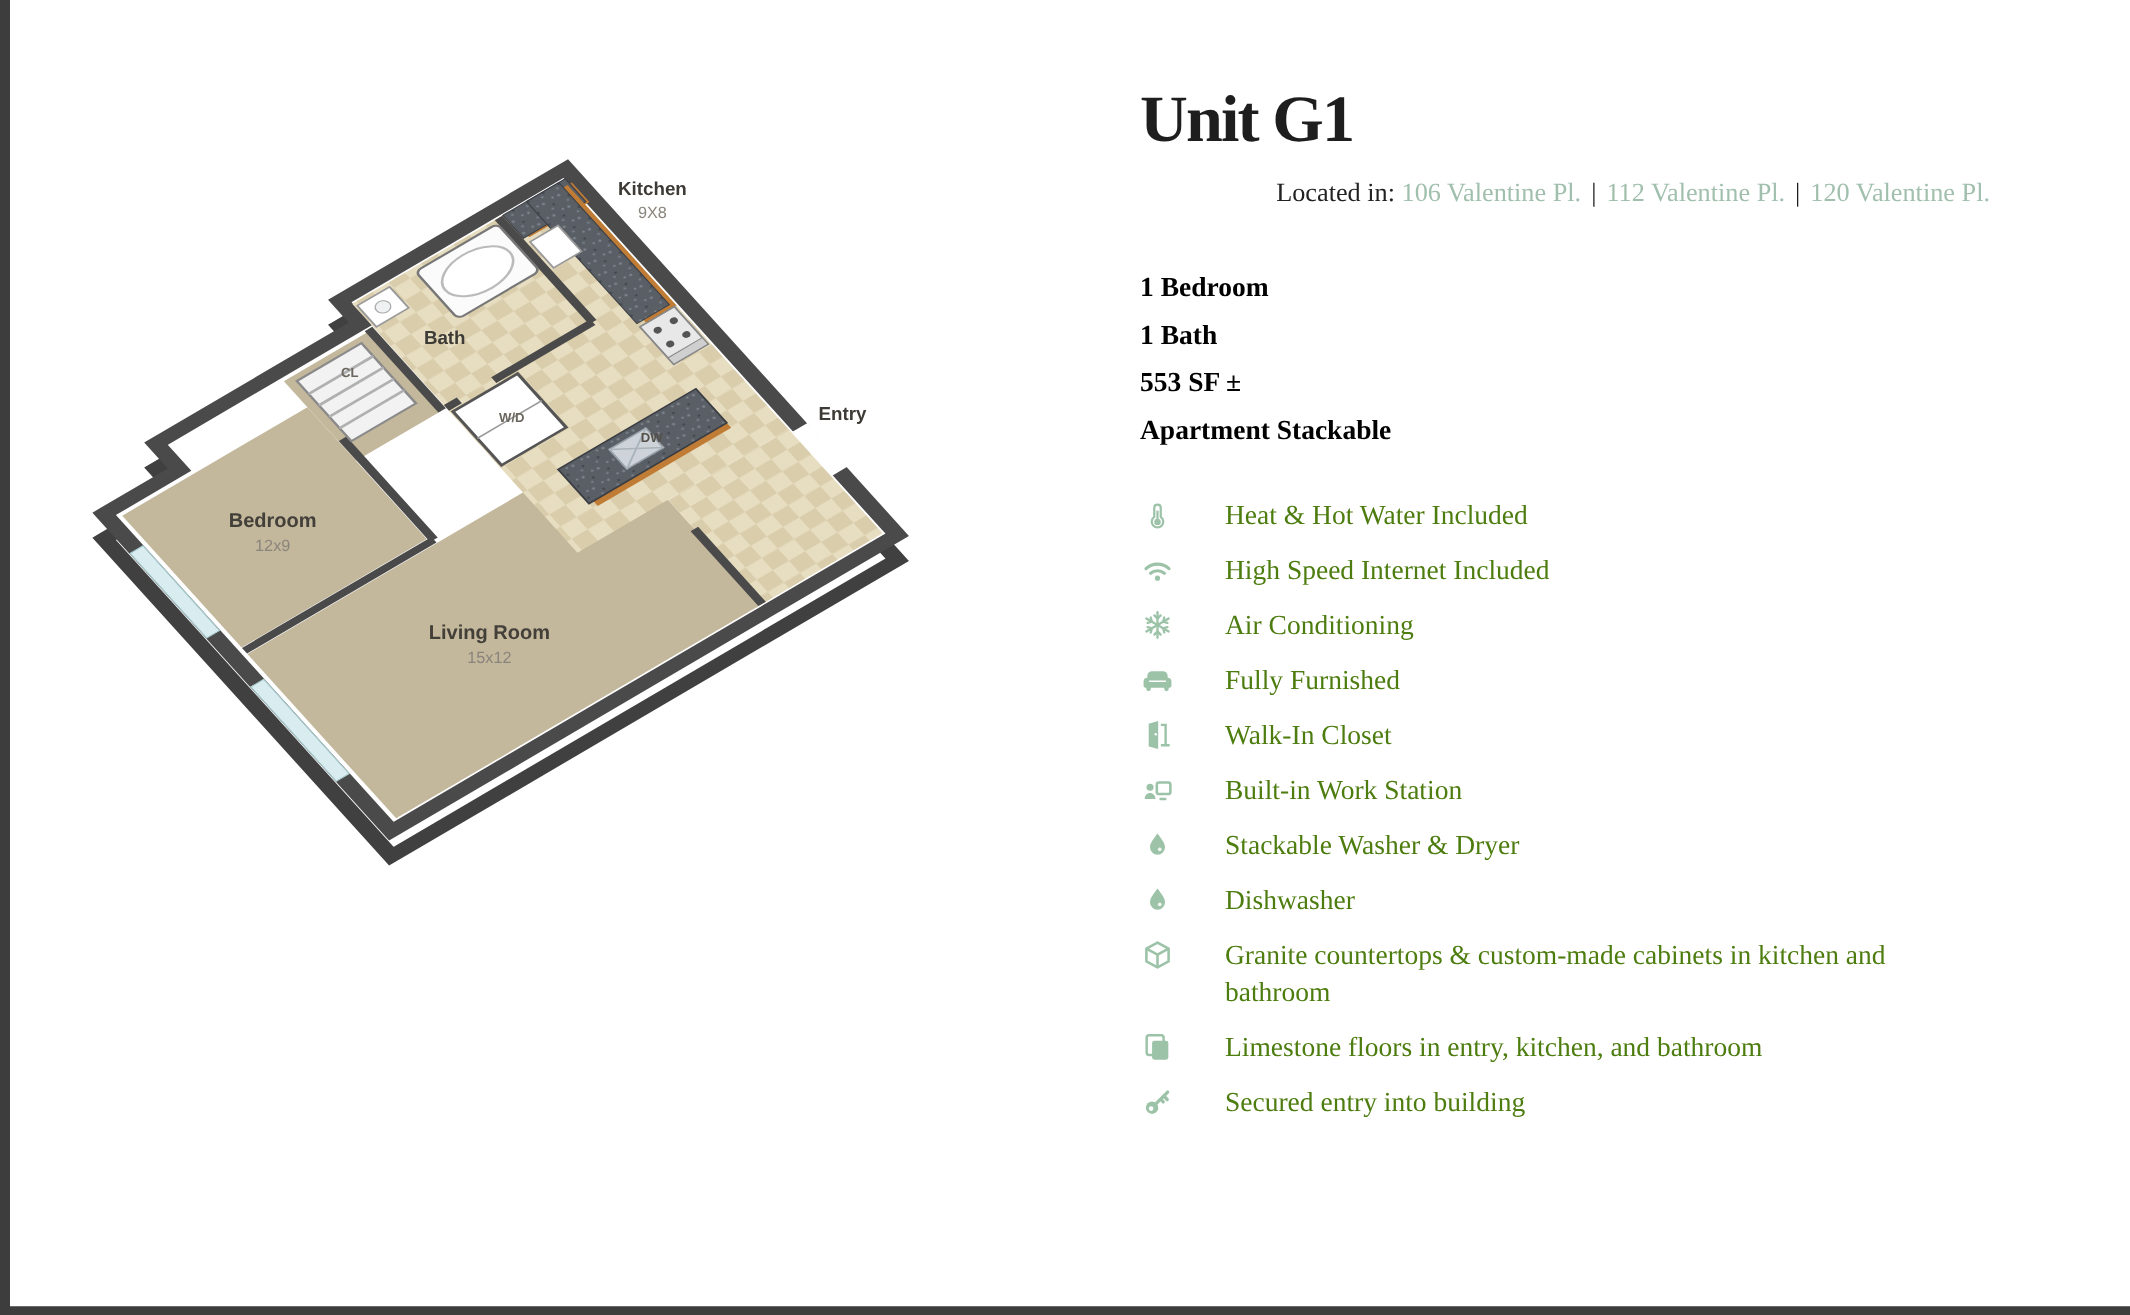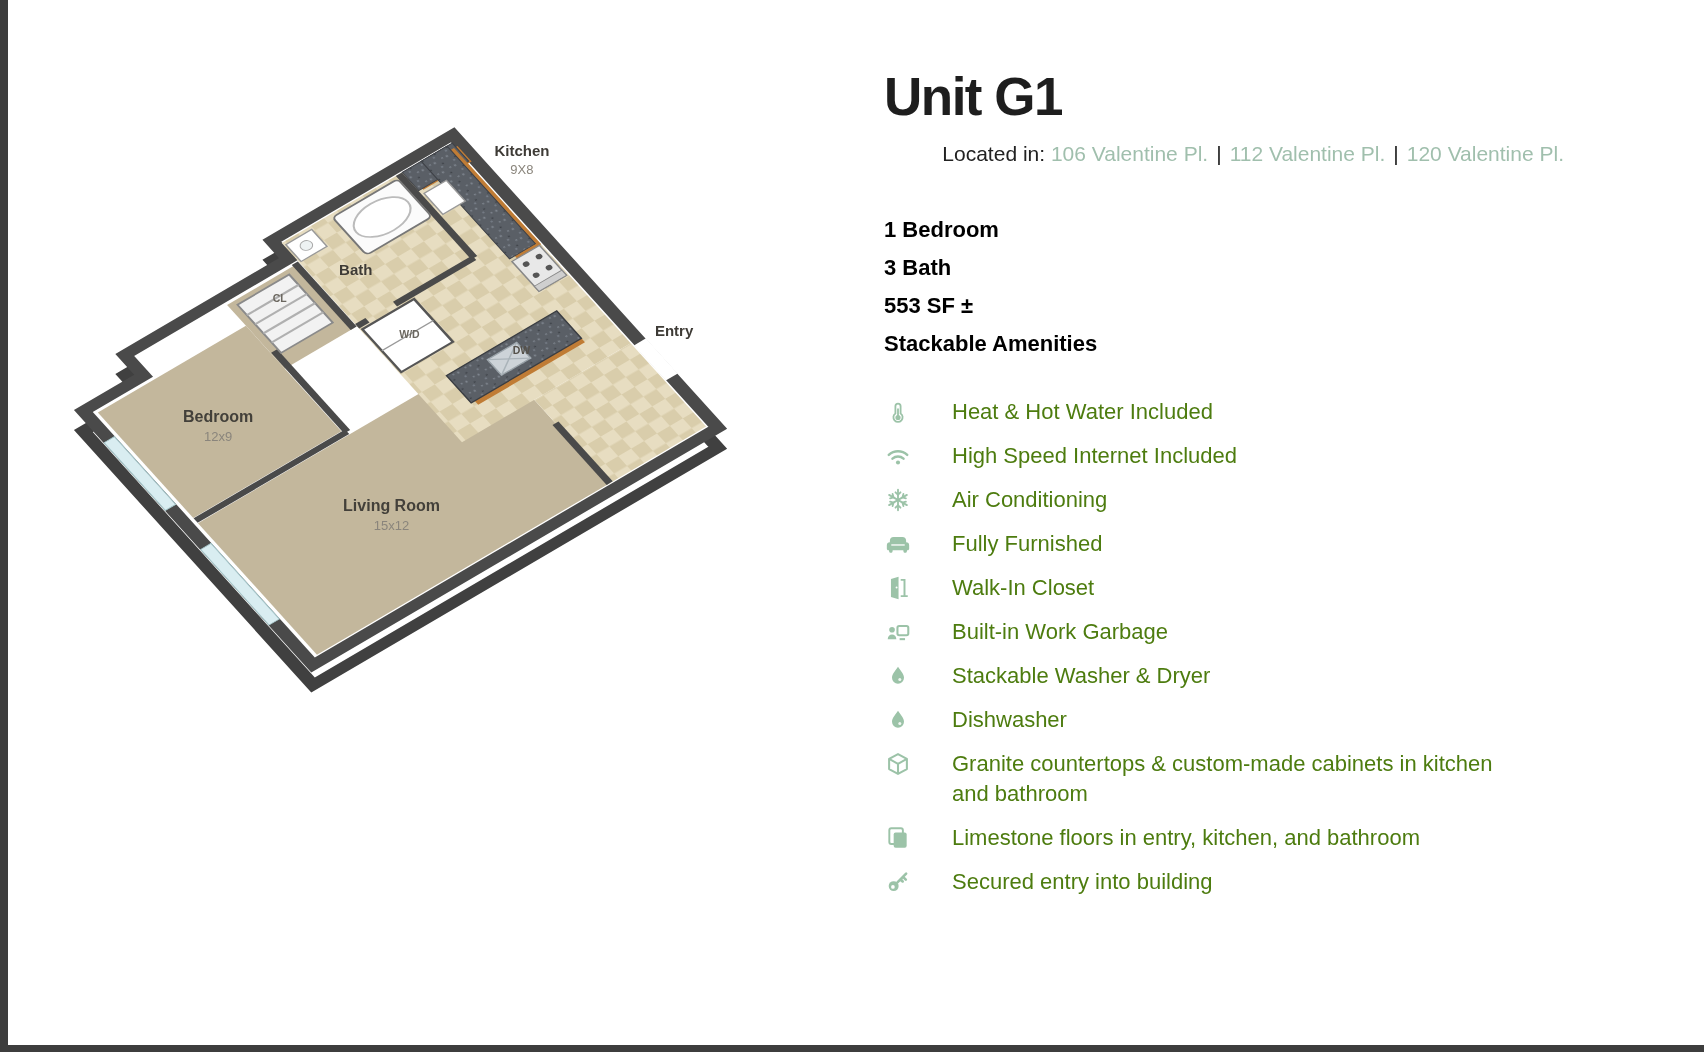--- a/index.html
+++ b/index.html
@@ -5,21 +5,21 @@
   html,body{margin:0;padding:0;}
   body{
     width:1704px;height:1052px;position:relative;background:#ffffff;
     font-family:"Liberation Sans", sans-serif;overflow:hidden;color:#222;
   }
   .frame-left{position:absolute;left:0;top:0;width:8px;height:1052px;background:#3d3d3d;}
   .frame-bottom{position:absolute;left:0;top:1045px;width:1704px;height:7px;background:#3d3d3d;}
 
   .plan-wrap{position:absolute;left:0;top:0;width:790px;height:720px;}
 
-  .right-col{position:absolute;left:884px;top:70px;width:680px;}
+  .right-col{position:absolute;left:912px;top:70px;width:680px;font-family:Liberation Serif, serif;}
   .title{font-size:53px;line-height:53px;font-weight:700;color:#1e1e1e;margin:0;letter-spacing:-1.5px;}
   .located{margin-top:18px;font-size:21px;line-height:26px;color:#222;text-align:right;}
   .loc-link{color:#a0bfad;cursor:pointer;}
   .loc-sep{color:#1e1e1e;margin:0 8px;}
   .details{margin-top:44px;font-size:22px;line-height:38px;font-weight:700;color:#000000;}
   ul.amenities{list-style:none;margin:27px 0 0 0;padding:0;}
   li.amenity{display:flex;align-items:flex-start;padding:7px 0;}
   .a-icon{width:28px;height:30px;flex:none;display:flex;align-items:center;justify-content:center;}
   .a-icon svg{display:block;}
   .a-label{margin-left:40px;font-size:22px;line-height:30px;color:#4d7c0f;max-width:575px;}
@@ -165,23 +165,23 @@
 <div class="right-col">
   <h1 class="title">Unit G1</h1>
 
   <div class="located">
     <span>Located in:</span>
     <span class="loc-link">106 Valentine Pl.</span><span class="loc-sep">|</span><span class="loc-link">112 Valentine Pl.</span><span class="loc-sep">|</span><span class="loc-link">120 Valentine Pl.</span>
   </div>
 
   <div class="details">
     <div>1 Bedroom</div>
-    <div>3 Bath</div>
+    <div>1 Bath</div>
     <div>553 SF ±</div>
-    <div>Stackable Amenities</div>
+    <div>Apartment Stackable</div>
   </div>
 
   <ul class="amenities">
       <li class="amenity">
         <span class="a-icon">
           <svg viewBox="0 0 24 24" width="24" height="27">
             <path d="M12 3.2c1.5 0 2.6 1.1 2.6 2.6v7.2a4.6 4.6 0 11-5.2 0V5.8c0-1.5 1.1-2.6 2.6-2.6z" fill="none" stroke="#9cc3a8" stroke-width="1.8"></path>
             <circle cx="12" cy="17" r="2.6" fill="#9cc3a8"></circle>
             <rect x="11.1" y="8" width="1.8" height="7.5" fill="#9cc3a8"></rect>
           </svg>
@@ -243,21 +243,21 @@
       </li>
       <li class="amenity">
         <span class="a-icon">
           <svg viewBox="0 0 24 24" width="28" height="26">
             <circle cx="6.5" cy="9.9" r="2.6" fill="#9cc3a8"></circle>
             <path d="M2.5 18.6c0-2.7 1.9-4.4 4-4.4s4 1.7 4 4.4z" fill="#9cc3a8"></path>
             <rect x="11.5" y="6.5" width="10" height="8.5" rx="1.6" fill="none" stroke="#9cc3a8" stroke-width="1.9"></rect>
             <path d="M13.5 18.6h5" stroke="#9cc3a8" stroke-width="1.9"></path>
           </svg>
         </span>
-        <span class="a-label">Built-in Work Garbage</span>
+        <span class="a-label">Built-in Work Station</span>
       </li>
       <li class="amenity">
         <span class="a-icon">
           <svg viewBox="0 0 24 24" width="24" height="26">
             <path fill="#9cc3a8" d="M12 2.8c3.3 4.6 6 7.7 6 10.9a6 6 0 11-12 0c0-3.2 2.7-6.3 6-10.9z"></path>
             <circle cx="13.8" cy="15.4" r="1.5" fill="#ffffff" opacity="0.85"></circle>
           </svg>
         </span>
         <span class="a-label">Stackable Washer &amp; Dryer</span>
       </li>

